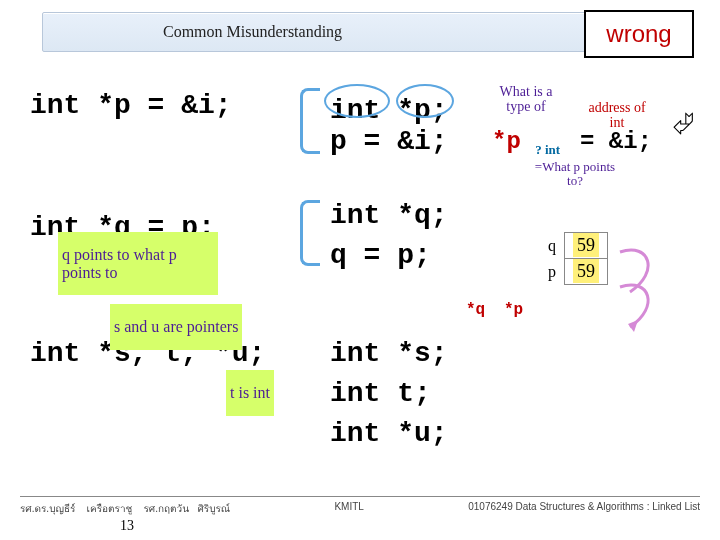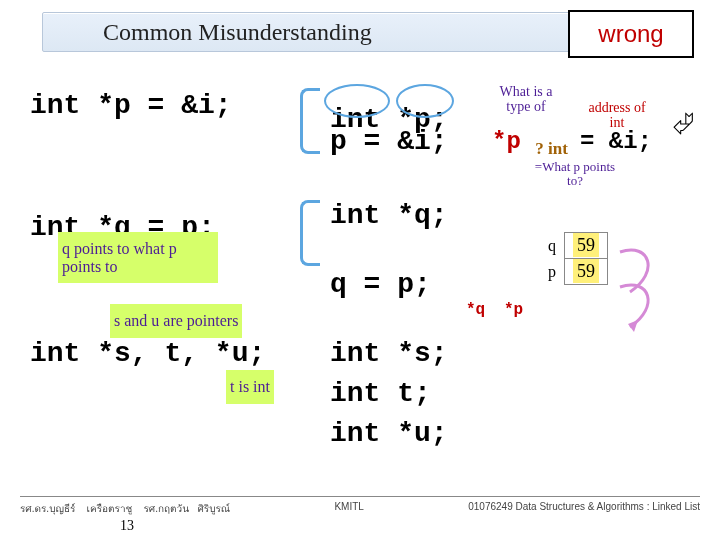--- a/index.html
+++ b/index.html
@@ -13,29 +13,29 @@
   }
   .title-bar {
     position: absolute;
     top: 12px; left: 42px; right: 42px;
     height: 40px;
     background: linear-gradient(#e8f0fa 0%, #dde8f4 100%);
     border: 1px solid #b8c7da;
     border-radius: 2px;
     display: flex;
     align-items: center;
-    padding-left: 60px;
-    font-size: 24px;
+    padding-left: 120px;
+    font-size: 16px;
     color: #222;
     box-shadow: inset 0 1px 0 #fff;
   }
   .wrong-box {
     position: absolute;
     top: 10px; right: 26px;
-    width: 126px; height: 48px;
+    width: 110px; height: 48px;
     border: 2px solid #000;
     background: #fff;
     display: flex; align-items: center; justify-content: center;
     font-family: Verdana, sans-serif;
     font-size: 24px; color: #c00000; font-weight: normal;
   }
   .code {
     font-family: "Courier New", monospace;
     font-size: 28px;
     font-weight: bold;
@@ -46,21 +46,21 @@
   .note {
     position: absolute;
     font-family: "Comic Sans MS", "Segoe Script", cursive;
     font-size: 16px;
     color: #4c1d95;
     line-height: 1.1;
   }
   .note-red { color: #c00000; }
   .hl-green {
     background: #d6ff6a;
-    padding: 8px 4px;
+    padding: 14px 4px;
   }
   .hl-yellow { background: #fff07a; padding:2px 4px; }
   .brace {
     position: absolute;
     border-left: 3px solid #5ca6e0;
     border-top: 3px solid #5ca6e0;
     border-bottom: 3px solid #5ca6e0;
     border-radius: 8px 0 0 8px;
     width: 20px;
   }
@@ -123,30 +123,30 @@
 </div>
 
 <div class="note hl-green" style="top:370px; left:190px;margin-left:36px;">
   <span>t is int</span>
 </div>
 
 <div class="brace" style="top:88px; left:300px; height:66px;"></div>
 
 <div class="brace" style="top:200px; left:300px; height:66px;"></div>
 
-<div class="code" style="top:104px; left:330px;">
+<div class="code" style="top:95px; left:330px;">
   <span>int *p;</span>
 </div>
 <div class="code" style="top:126px; left:330px;">
   <span>p = &amp;i;</span>
 </div>
 <div class="code" style="top:200px; left:330px;">
   <span>int *q;</span>
 </div>
-<div class="code" style="top:240px; left:330px;margin-top:29px;">
+<div class="code" style="top:240px; left:330px;">
   <span>q = p;</span>
 </div>
 <div class="code" style="top:338px; left:330px;">
   <span>int *s;</span>
 </div>
 <div class="code" style="top:378px; left:330px;">
   <span>int t;</span>
 </div>
 <div class="code" style="top:418px; left:330px;">
   <span>int *u;</span>
@@ -158,21 +158,21 @@
 <div class="note" style="top:84px; left:486px; width:80px; text-align:center; font-size:14px;">
   <span>What is a type of</span>
 </div>
 
 <div class="note note-red" style="top:100px; left:582px; width:70px; text-align:center; font-size:14px;">
   <span>address of int</span>
 </div>
 
 <div style="position:absolute; top:128px; left:492px; font-family:'Courier New',monospace; font-weight:bold; font-size:24px;">
   <span class="redtxt">*p</span>
-  <span style="font-size:17px; font-family:'Comic Sans MS'; color:#a16207; vertical-align:sub;">? int</span>
+  <span style="font-size:13px; font-family:'Comic Sans MS'; color:#0369a1; vertical-align:sub;">? int</span>
 </div>
 <div style="position:absolute; top:128px; left:580px; font-family:'Courier New',monospace; font-weight:bold; font-size:24px;">
   <span>= &amp;i;</span>
 </div>
 
 <div style="position:absolute; top:108px; left:672px; font-size:28px;">
   <span>⮰</span>
 </div>
 
 <div class="note" style="top:160px; left:530px; width:90px; font-size:13px; text-align:center;">

